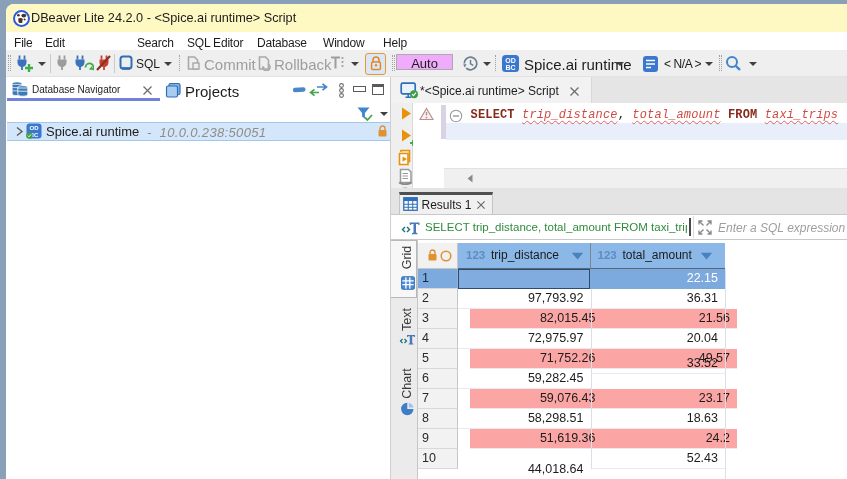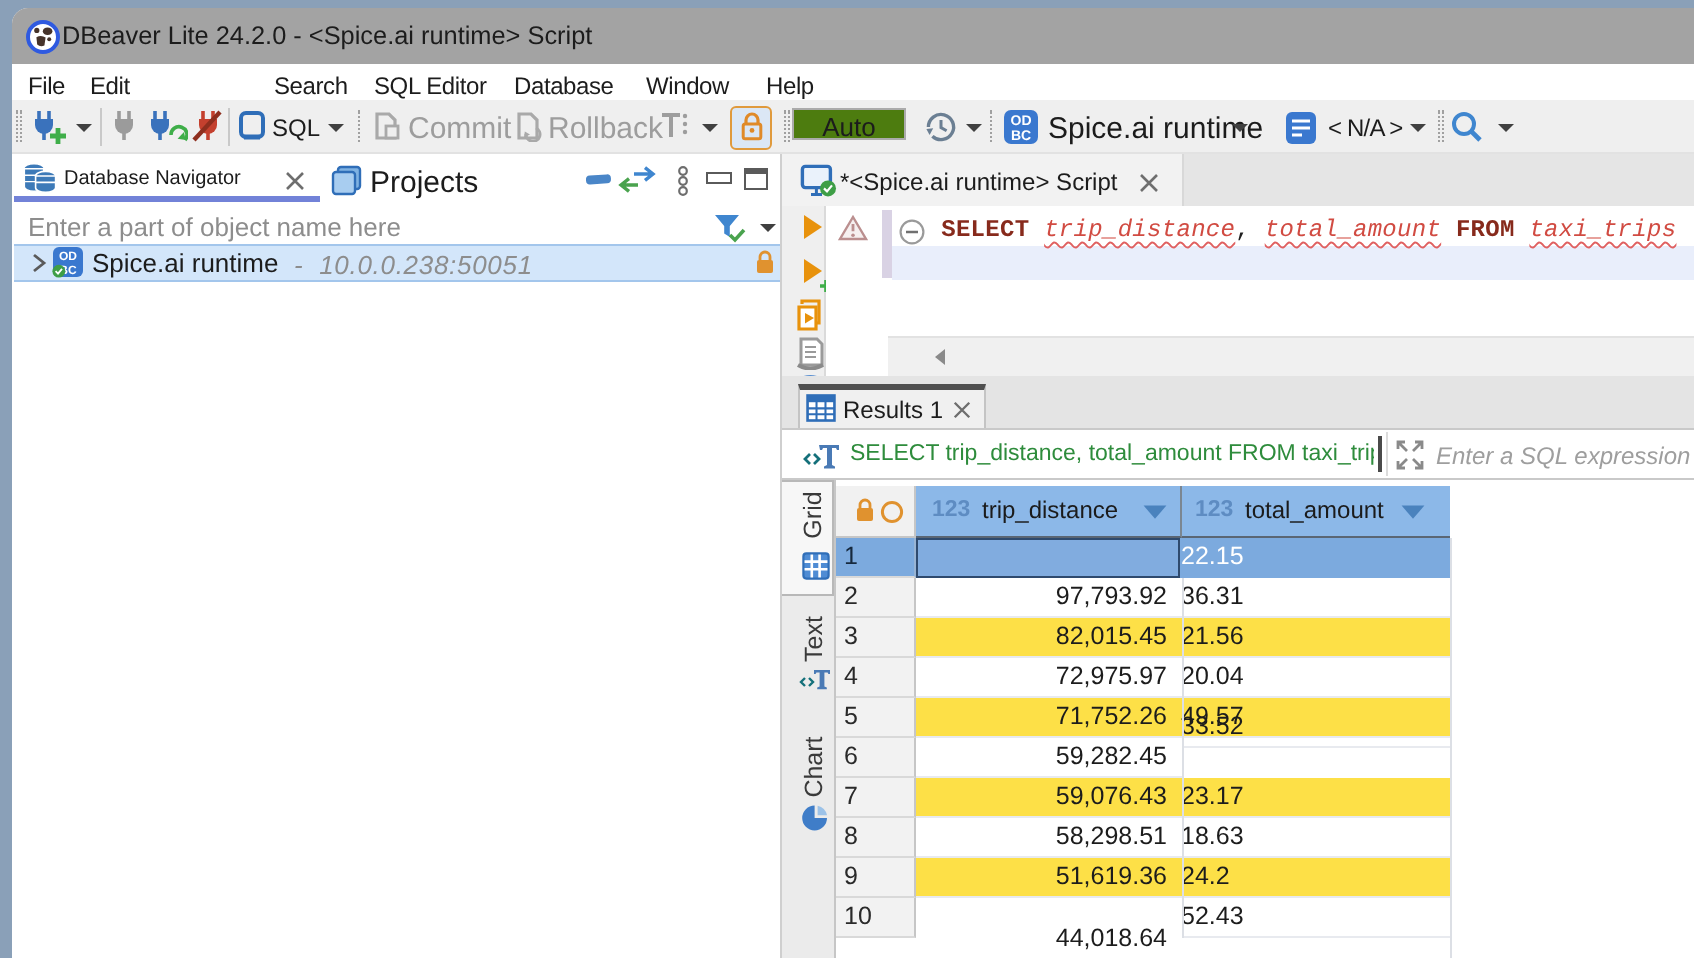--- a/index.html
+++ b/index.html
@@ -18,30 +18,30 @@
   .kw { color:#872a1c; font-weight:bold; }
   .id { color:#d14b42; font-style:italic; text-decoration:underline; text-decoration-style:wavy; text-decoration-color:#e06060; text-decoration-thickness:1px; text-underline-offset:2px; }
   .pl { color:#1f1f1f; }
   .nm { color:#2b3adf; }
   .sc { color:#cc3322; }
   .vtxt { font-size:12.5px; color:#3a3a3a; transform:rotate(-90deg); text-align:center; height:13px; line-height:13px; }
   .n123 { font-size:11.5px; color:#5e8cc2; font-weight:bold; }
   .cname { font-size:12px; color:#1b1b1b; }
   .rh { left:0; width:40px; height:20px; background:#f2f2f2; border-right:1px solid #c6c6c6; border-bottom:1px solid #d9d9d9; font-size:12.5px; color:#2a2a2a; padding-left:4.5px; line-height:19px; }
   .c1 { left:40px; width:133px; height:20px; font-size:12.5px; color:#1c1c1c; text-align:right; padding-right:7px; line-height:19px; }
-  .c2 { left:173px; width:134.5px; height:20px; font-size:12.5px; color:#1c1c1c; padding-right:7px; line-height:19px; }
+  .c2 { left:173px; width:134.5px; height:20px; font-size:12.5px; color:#1c1c1c; text-align:right; padding-right:7px; line-height:19px; }
   .b { border-bottom:1px solid #e8eaef; }
-  .alt { background:#fde047; }
+  .alt { background:#fca5a5;margin-left:12px; }
 </style>
 </head>
 <body>
 <div class="win">
     <div class="pg">
 
-<div class="ab" style="left:6px;top:4px;width:841px;height:28px;background:#a3a3a3;">
+<div class="ab" style="left:6px;top:4px;width:841px;height:28px;background:#fef9c3;">
   <svg class="ab" style="left:7px;top:6px" width="17" height="17" viewBox="0 0 17 17">
     <circle cx="8.5" cy="8.5" r="7.5" fill="#fff" stroke="#2f5ae0" stroke-width="2"></circle>
     <circle cx="5.4" cy="5.2" r="1.3" fill="#46332a"></circle>
     <ellipse cx="10.8" cy="5.6" rx="2.4" ry="1.9" fill="#46332a"></ellipse>
     <path d="M5.2 8.6 Q7.6 7.2 9.8 8.8 L9.2 12.8 Q7 13.6 5.6 12.2 Z" fill="#46332a"></path>
     <circle cx="11.6" cy="9.6" r="1" fill="#46332a"></circle>
   </svg>
   <div class="ab t13" style="left:25px;top:7px;font-size:12.7px;">DBeaver Lite 24.2.0 - &lt;Spice.ai runtime&gt; Script</div>
 </div>
 
@@ -122,21 +122,21 @@
 
   <div class="ab" style="left:359px;top:2.5px;width:21px;height:22px;background:#dbe7f5;border:1px solid #e09a3c;border-radius:3px;"></div>
   <svg class="ab" style="left:364px;top:6px" width="12" height="15" viewBox="0 0 12 15">
     <path d="M3 6 v-2 a3 3 0 0 1 6 0 v2" fill="none" stroke="#e08a28" stroke-width="1.6"></path>
     <rect x="1.6" y="6" width="8.8" height="7.4" rx="1" fill="none" stroke="#e08a28" stroke-width="1.5"></rect>
     <circle cx="6" cy="9.2" r="1.2" fill="#e08a28"></circle>
   </svg>
   <div class="ab sepd" style="left:386px;top:5px;height:16px;"></div>
   <div class="ab sepd" style="left:388px;top:5px;height:16px;"></div>
 
-  <div class="ab" style="left:390px;top:3.5px;width:57px;height:16px;background:#4d7c0f;border:1px solid #ababab;font-size:13px;color:#1c1c1c;text-align:center;line-height:18px;">Auto</div>
+  <div class="ab" style="left:390px;top:3.5px;width:57px;height:16px;background:#f0abfc;border:1px solid #ababab;font-size:13px;color:#1c1c1c;text-align:center;line-height:18px;">Auto</div>
 
   <svg class="ab" style="left:456px;top:5px" width="17" height="17" viewBox="0 0 17 17">
     <path d="M2.2 8.5 a6.3 6.3 0 1 1 2 4.6" fill="none" stroke="#6b7f93" stroke-width="1.7"></path>
     <path d="M1.2 9.5 l3.4 -0.4 -1.8 3.4 Z" fill="#6b7f93"></path>
     <path d="M8.5 5 v3.8 l2.8 1.6" fill="none" stroke="#6b7f93" stroke-width="1.5"></path>
   </svg>
   <div class="ab vd" style="left:477px;top:12px;"></div>
   <div class="ab sepd" style="left:489px;top:5px;height:16px;"></div>
 
   <svg class="ab" style="left:495px;top:4px" width="19" height="19" viewBox="0 0 19 19">
@@ -193,21 +193,20 @@
   </svg>
   <svg class="ab" style="left:331px;top:6px" width="9" height="15" viewBox="0 0 9 15">
     <circle cx="4.5" cy="2.5" r="1.9" fill="none" stroke="#6e6e6e" stroke-width="1.1"></circle>
     <circle cx="4.5" cy="7.5" r="1.9" fill="none" stroke="#6e6e6e" stroke-width="1.1"></circle>
     <circle cx="4.5" cy="12.5" r="1.9" fill="none" stroke="#6e6e6e" stroke-width="1.1"></circle>
   </svg>
   <div class="ab" style="left:347px;top:9px;width:13px;height:6px;border:1.2px solid #5a5a5a;"></div>
   <div class="ab" style="left:366px;top:7px;width:12px;height:11px;border:1.2px solid #5a5a5a;border-top-width:3px;"></div>
 
   <div class="ab" style="left:0;top:23.5px;width:384px;height:21px;"></div>
-  <div class="ab" style="left:8px;top:28.5px;font-size:13px;color:#8d8d8d;">Enter a part of object name here</div>
   <svg class="ab" style="left:350px;top:29px" width="17" height="16" viewBox="0 0 17 16">
     <path d="M1.5 1.5 h12 l-4.6 5.5 v5.5 l-2.8 -1.8 v-3.7 Z" fill="#3f86cf"></path>
     <path d="M9 11.5 l2.5 2.5 4.5 -5" stroke="#4aa34e" stroke-width="1.8" fill="none"></path>
   </svg>
   <div class="ab vd" style="left:374px;top:35px;"></div>
 
   <div class="ab" style="left:1px;top:44.5px;width:383px;height:19px;background:#d3e6fa;border-top:1px solid #a3c6ec;border-bottom:1px solid #a3c6ec;"></div>
   <svg class="ab" style="left:9px;top:48.5px" width="9" height="11" viewBox="0 0 9 11">
     <path d="M2 1.5 L7 5.5 L2 9.5" stroke="#5a5a5a" stroke-width="1.4" fill="none"></path>
   </svg>

